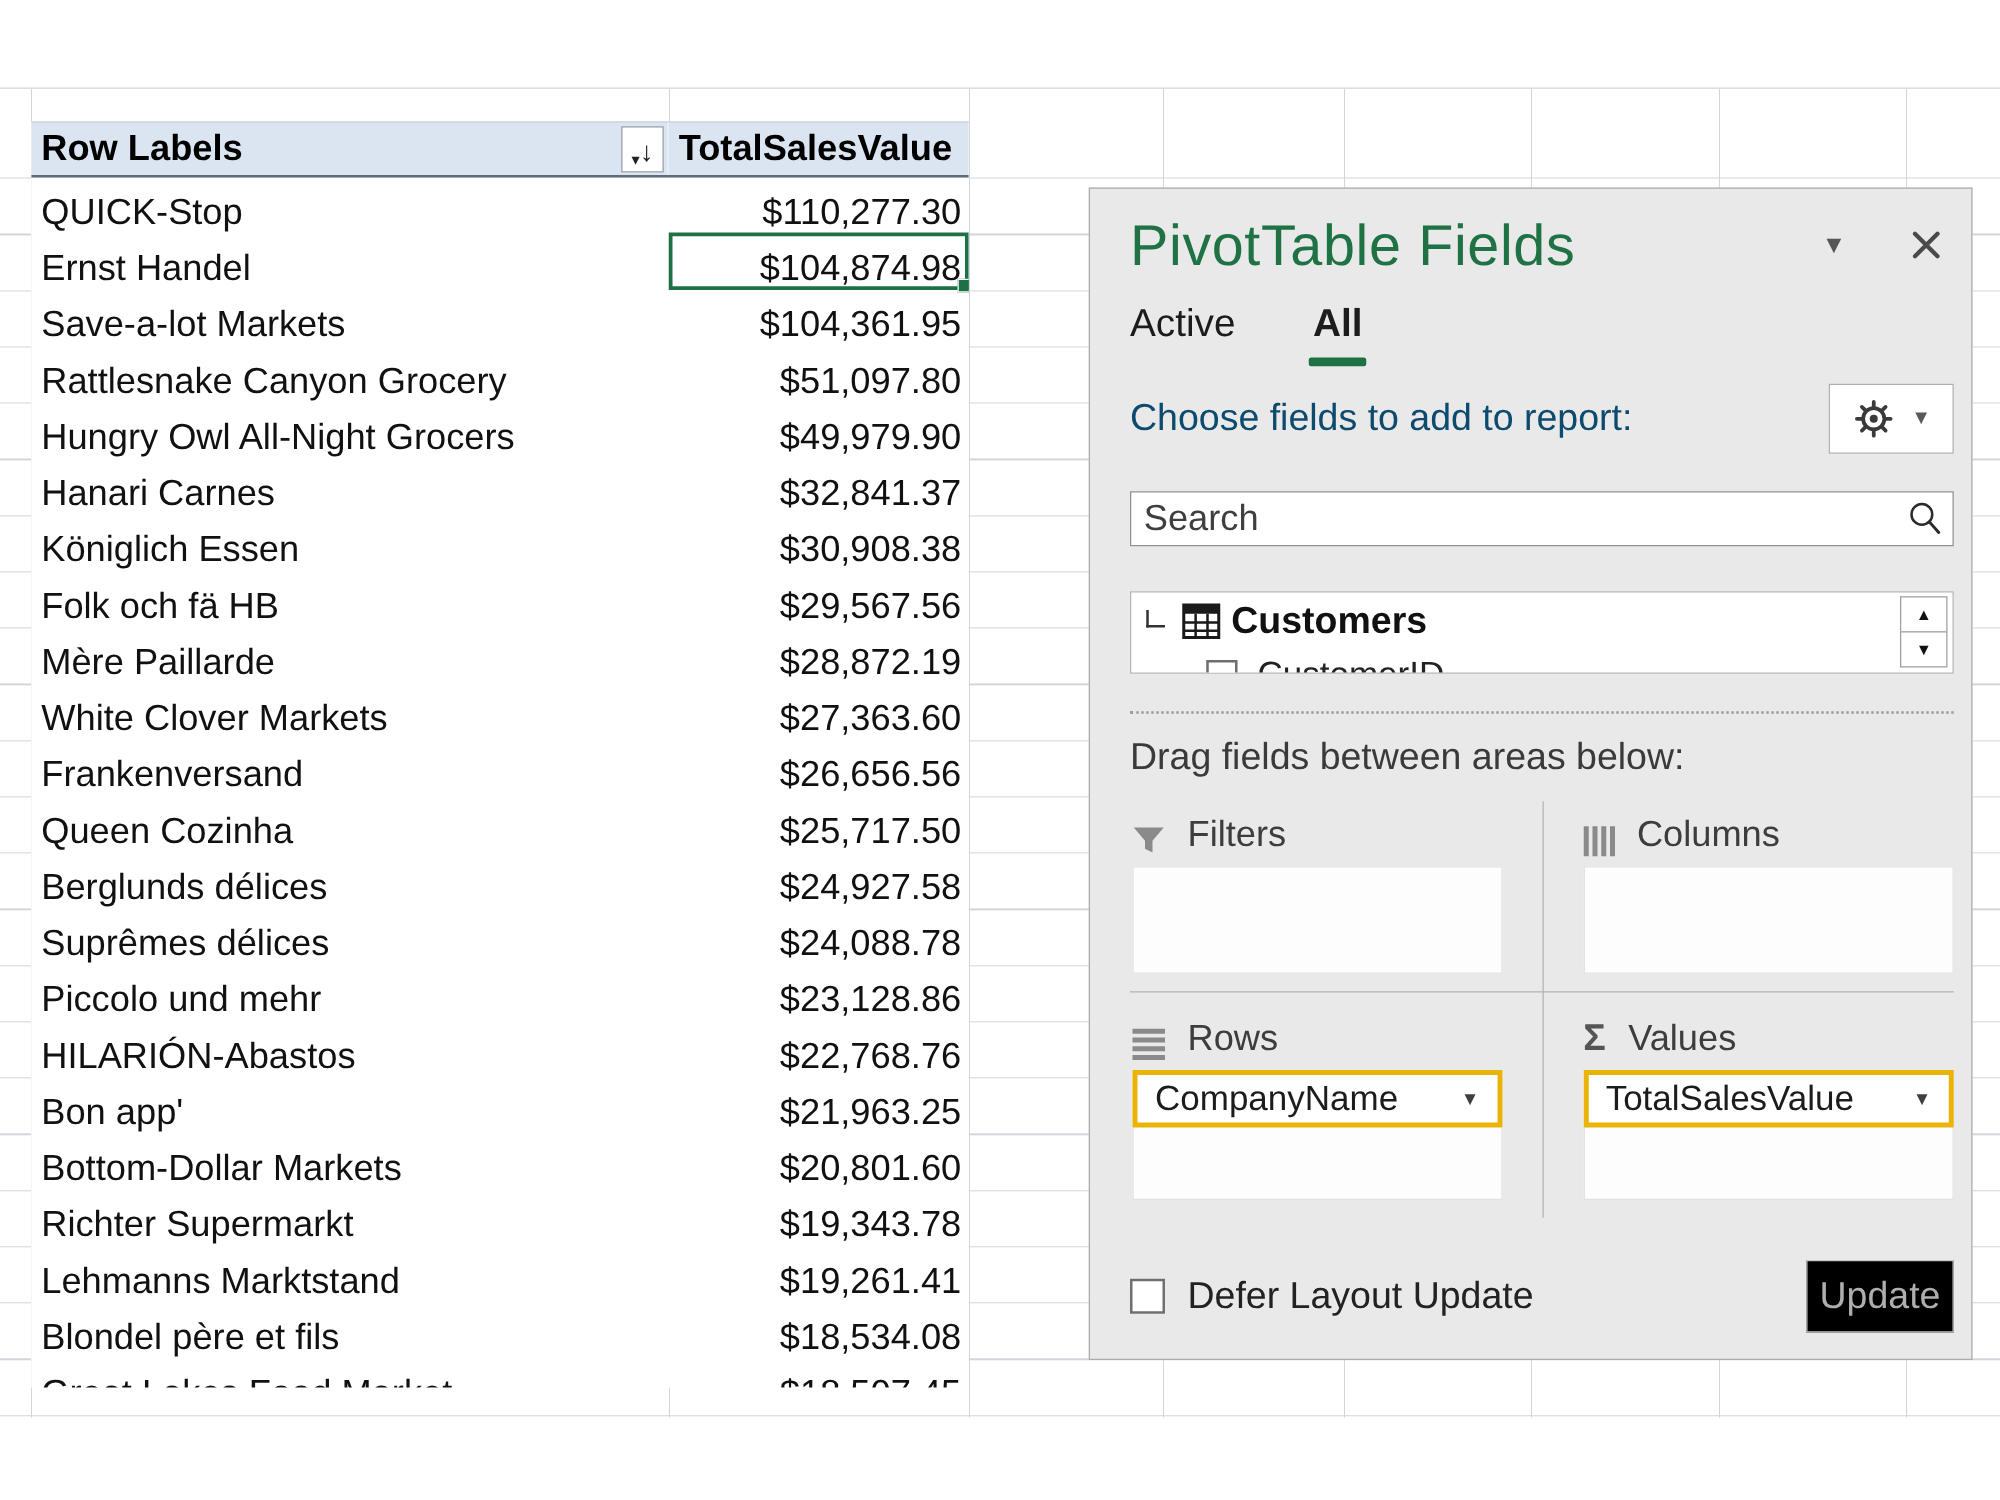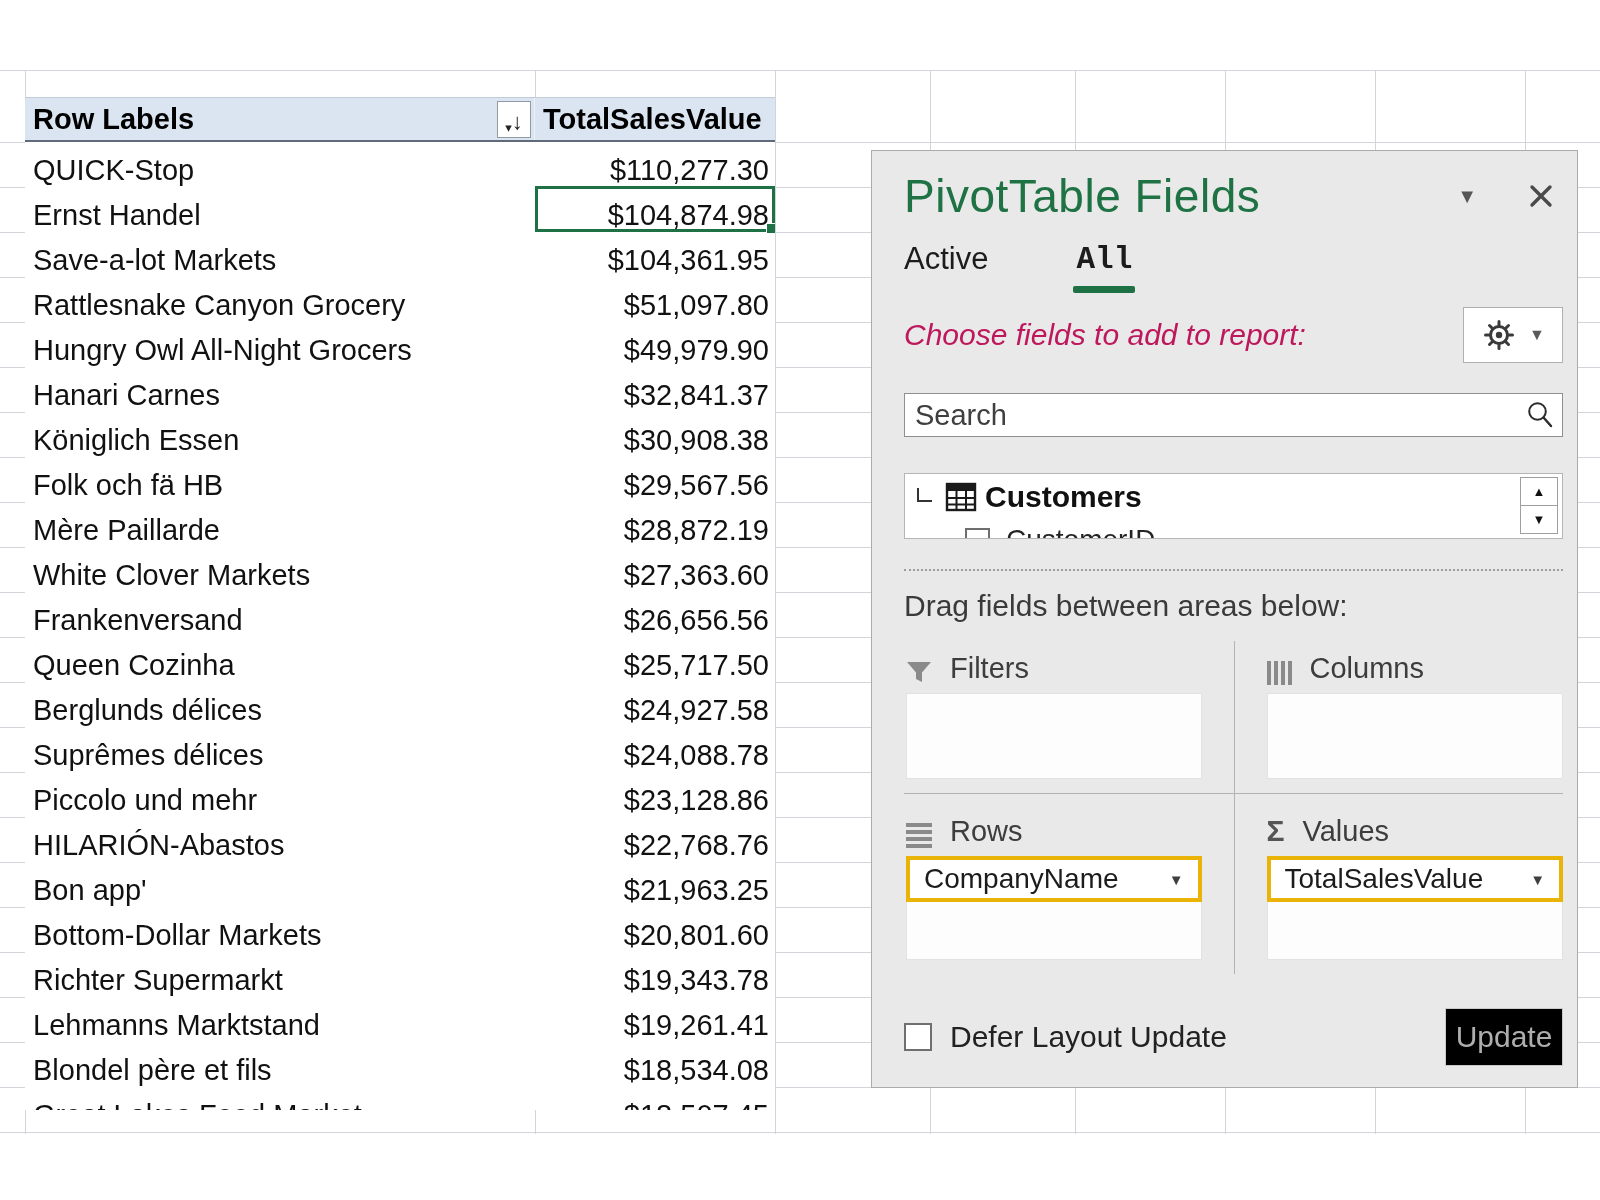--- a/index.html
+++ b/index.html
@@ -51,27 +51,27 @@
   .fill-handle{position:absolute;right:-5px;bottom:-5px;width:9px;height:9px;
     background:#1e7145;border:1px solid #fff;pointer-events:auto;}
   
   .panel{position:absolute;left:871px;top:150px;width:707px;height:938px;
     background:#e9e9e9;border:1px solid #ababab;box-sizing:border-box;}
   .px{margin-left:32px;margin-right:14px;}
   .panel-titlerow{display:flex;align-items:center;margin-top:18px;height:54px;}
   .panel-title{font-size:46px;color:#1f7244;letter-spacing:0.5px;}
   .title-caret{margin-left:auto;font-size:20px;color:#565656;cursor:pointer;padding:6px;}
   .close-btn{margin-left:44px;margin-right:8px;cursor:pointer;display:flex;align-items:center;}
-  .tabs{display:flex;gap:88px;margin-top:16px;height:40px;font-size:31px;align-items:center;}
+  .tabs{display:flex;gap:62px;margin-top:16px;height:40px;font-size:31px;align-items:center;}
   .tab{color:#1c1c1c;cursor:pointer;}
-  .tab.sel{font-weight:bold;position:relative;font-family:Liberation Mono, monospace;}
+  .tab.sel{font-weight:bold;position:relative;}
   .tab.sel::after{content:"";position:absolute;left:-3px;right:-3px;bottom:-16px;
     height:7px;background:#1e7145;border-radius:2px;}
   .chooserow{display:flex;align-items:center;margin-top:28px;height:56px;}
-  .chooselabel{font-size:30px;color:#be185d;flex:1;font-style:italic;}
+  .chooselabel{font-size:30px;color:#0c4a6e;flex:1;}
   .gear-btn{width:100px;height:56px;background:#fff;border:1px solid #b0b0b0;
     display:flex;align-items:center;justify-content:center;gap:12px;cursor:pointer;box-sizing:border-box;}
   .gear-caret{font-size:16px;color:#5a5a5a;}
   .searchwrap{position:relative;margin-top:30px;height:44px;}
   .searchwrap input{width:100%;height:100%;box-sizing:border-box;border:1px solid #8f8f8f;
     background:#fff;font-size:29px;color:#222;padding:0 46px 0 10px;
     font-family:"Liberation Sans","DejaVu Sans",sans-serif;outline:none;}
   .searchwrap input::placeholder{color:#3f3f3f;opacity:1;}
   .search-icon{position:absolute;right:8px;top:7px;}
   .fieldlist{margin-top:36px;height:66px;background:#fff;border:1px solid #b5b5b5;

